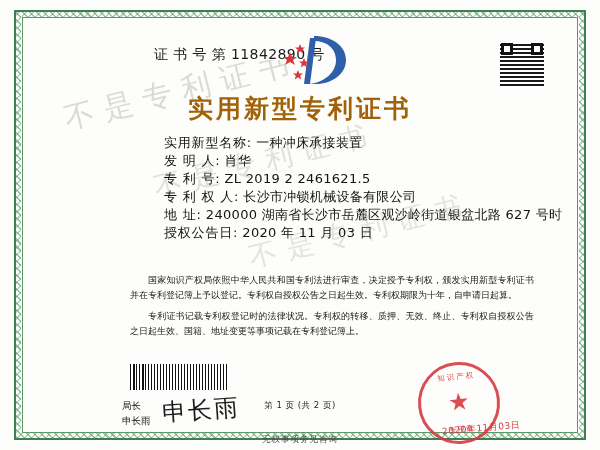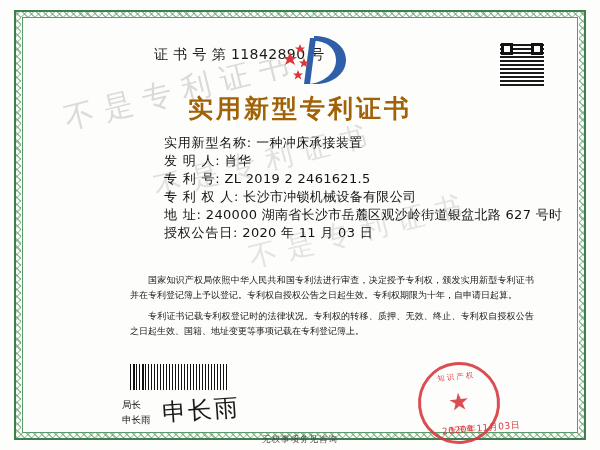--- a/index.html
+++ b/index.html
@@ -218,21 +218,21 @@
       #111 6px, #111 6.8px, #fff 6.8px, #fff 9px);
   }
 
   .signature-block {
     position: absolute;
     left: 88px;
     top: 372px;
     font-size: 9.5px;
     line-height: 15px;
     color: #141414;
-    font-family: Liberation Mono, monospace;
+    font-family: Liberation Sans, sans-serif;
   }
   .sig-hand {
     position: absolute;
     left: 128px;
     top: 368px;
     font-size: 24px;
     color: #1a1a1a;
     font-family: "DejaVu Serif", serif;
     transform: rotate(-4deg);
     letter-spacing: 2px;
@@ -379,16 +379,17 @@
     </div>
     <div class="sig-hand">申长雨</div>
 
     <div class="seal">
       <div class="seal-top">知识产权</div>
       <div class="seal-star">★</div>
       <div class="seal-bottom">专用章</div>
     </div>
     <div class="seal-date">2020年11月03日</div>
 
+    <div class="page-no">第 1 页 (共 2 页)</div>
   </div>
 
   <div class="footer-note">无权事项务见咨询</div>
 </div>
 
 </body></html>

